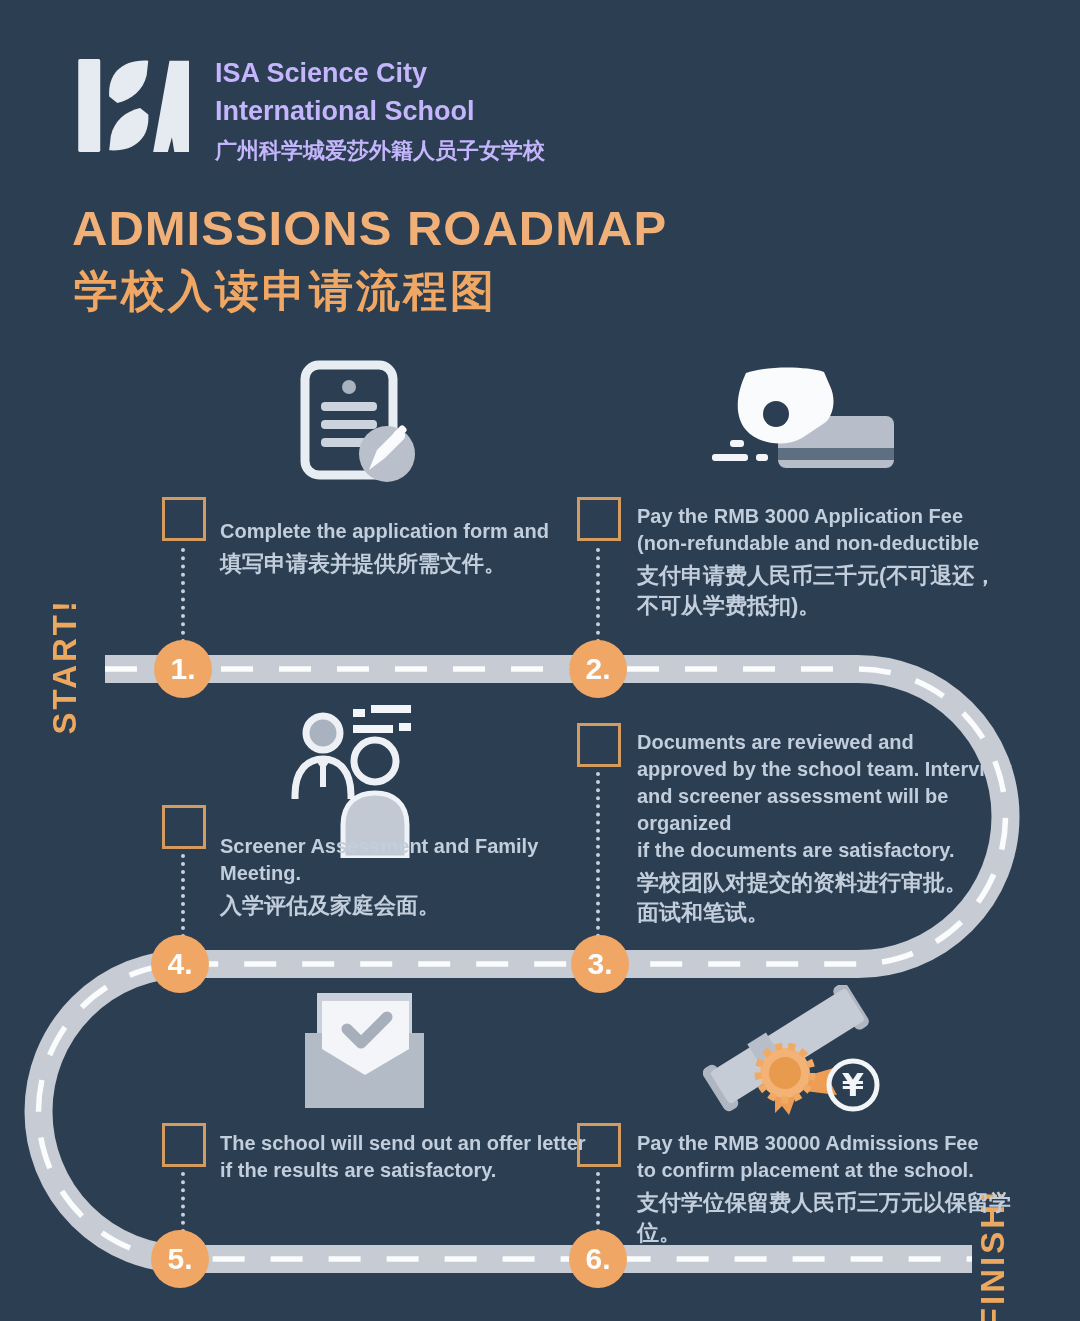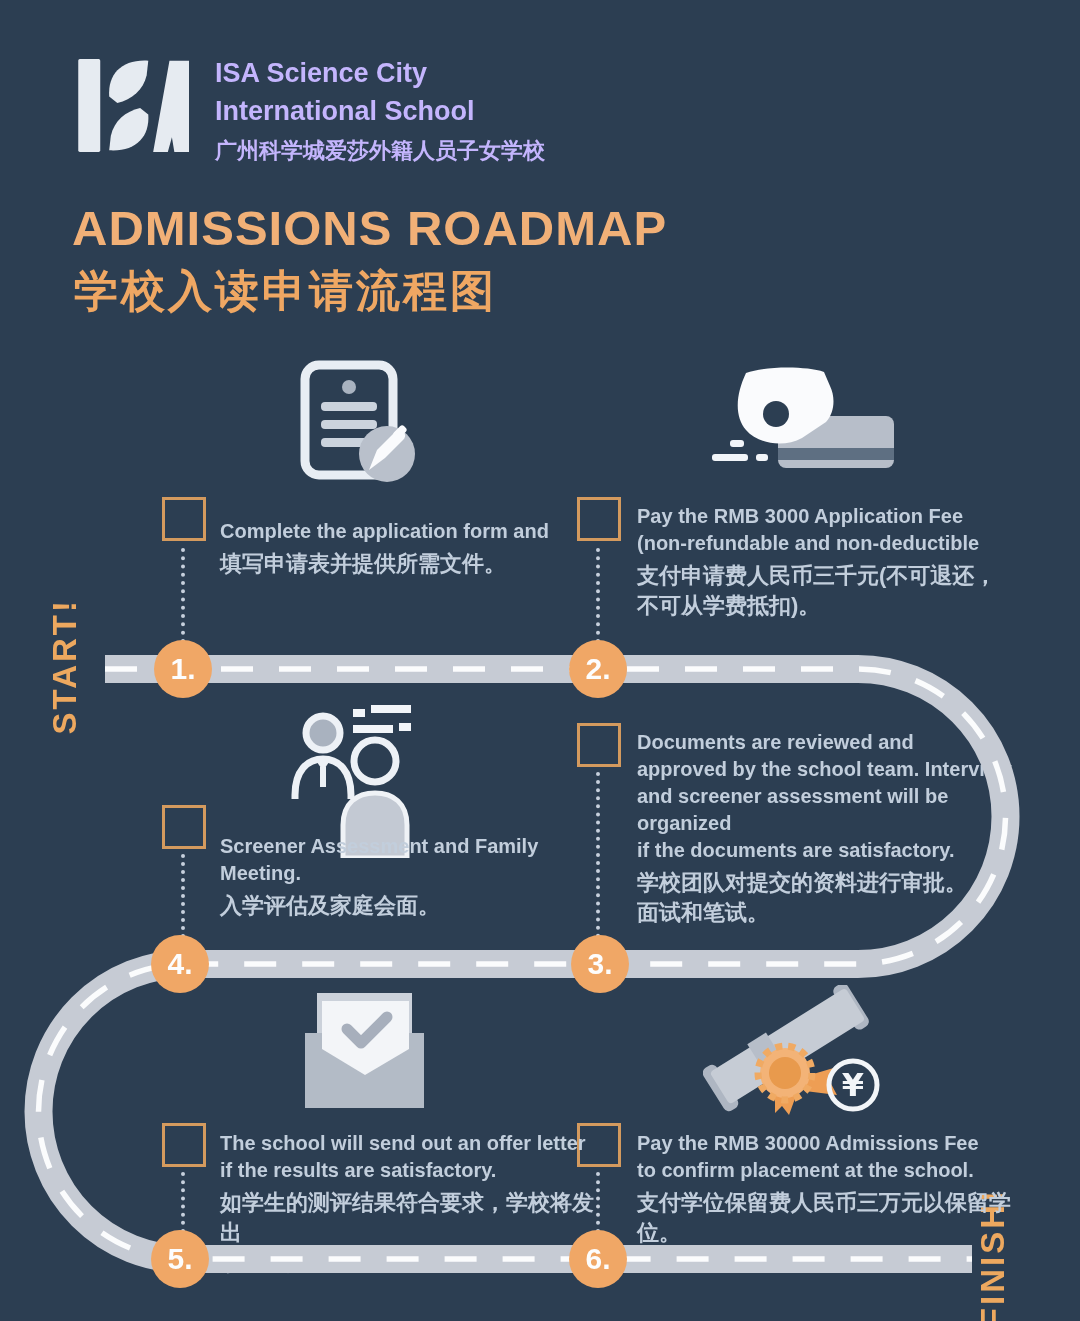--- a/index.html
+++ b/index.html
@@ -179,24 +179,20 @@
   <div class="step-zh">
       <div>入学评估及家庭会面。</div>
     </div>
 </div>
 
 <div class="abs" style="left:220px;top:1130px;width:390px;">
   <div class="step-en">
       <div>The school will send out an offer letter</div>
       <div>if the results are satisfactory.</div>
     </div>
-  <div class="step-zh">
-      <div>如学生的测评结果符合要求，学校将发出</div>
-      <div>录取通知书。</div>
-    </div>
 </div>
 
 <div class="abs" style="left:637px;top:1130px;width:400px;">
   <div class="step-en">
       <div>Pay the RMB 30000 Admissions Fee</div>
       <div>to confirm placement at the school.</div>
     </div>
   <div class="step-zh">
       <div>支付学位保留费人民币三万元以保留学位。</div>
     </div>

